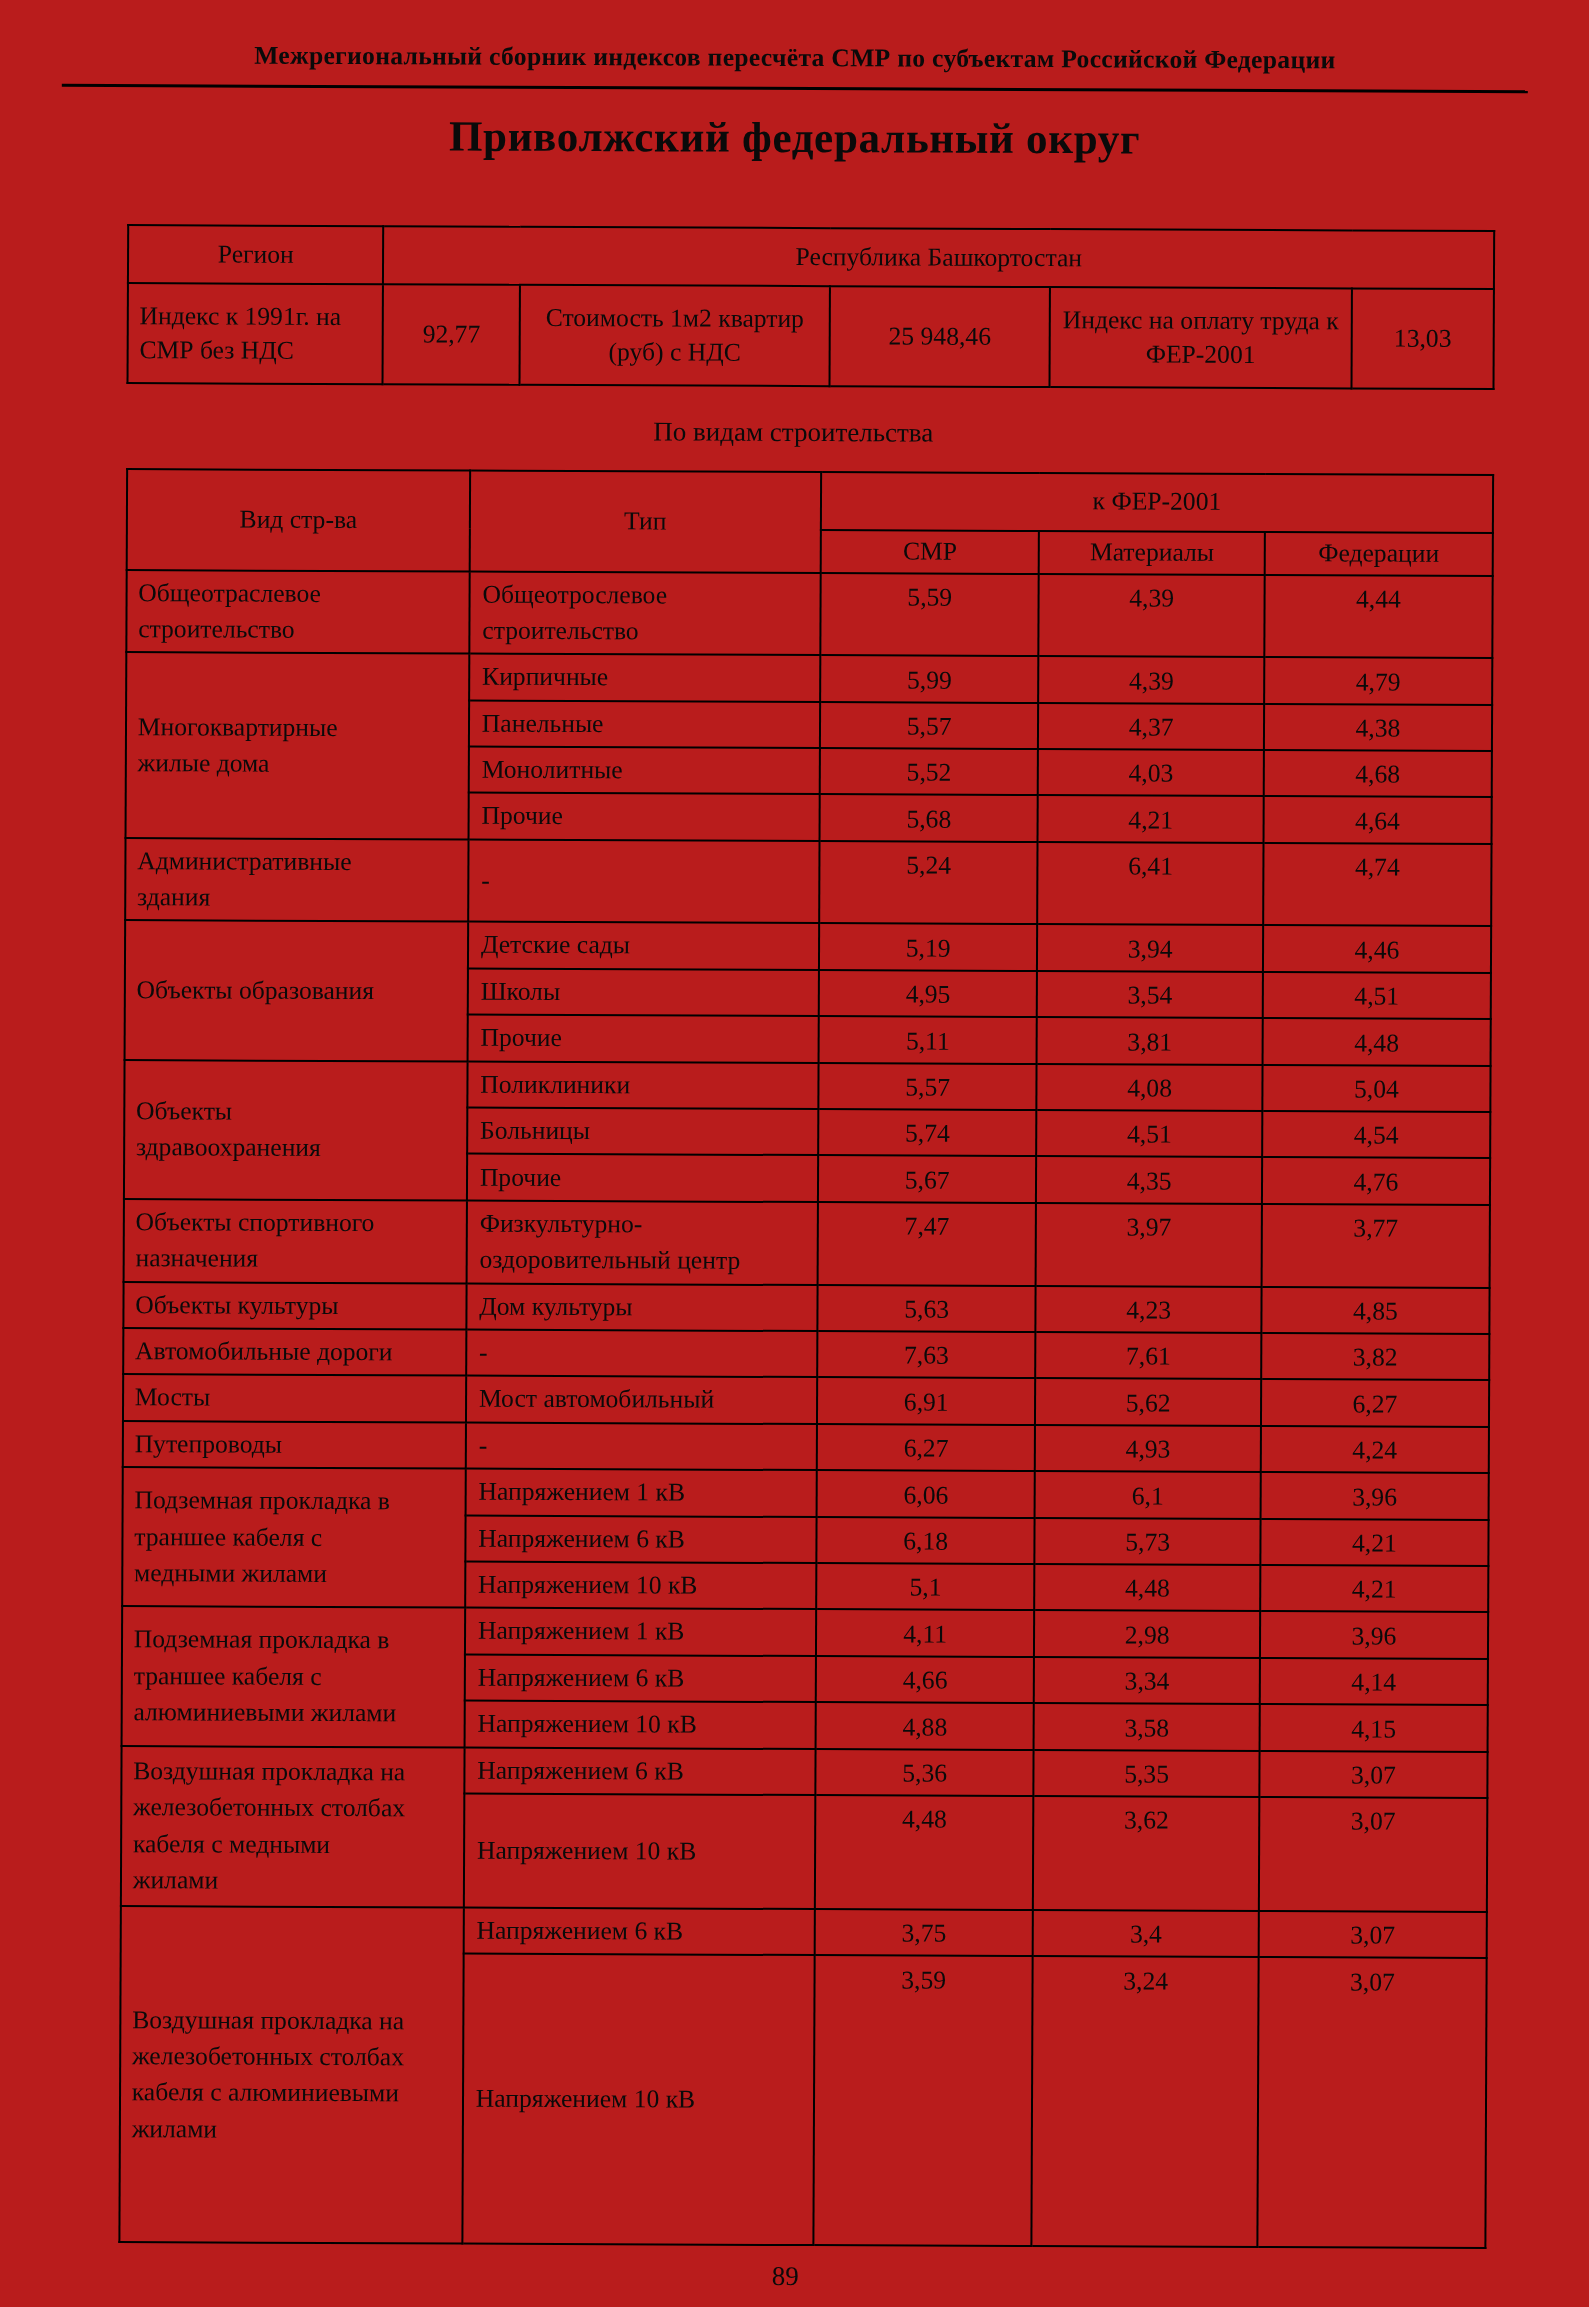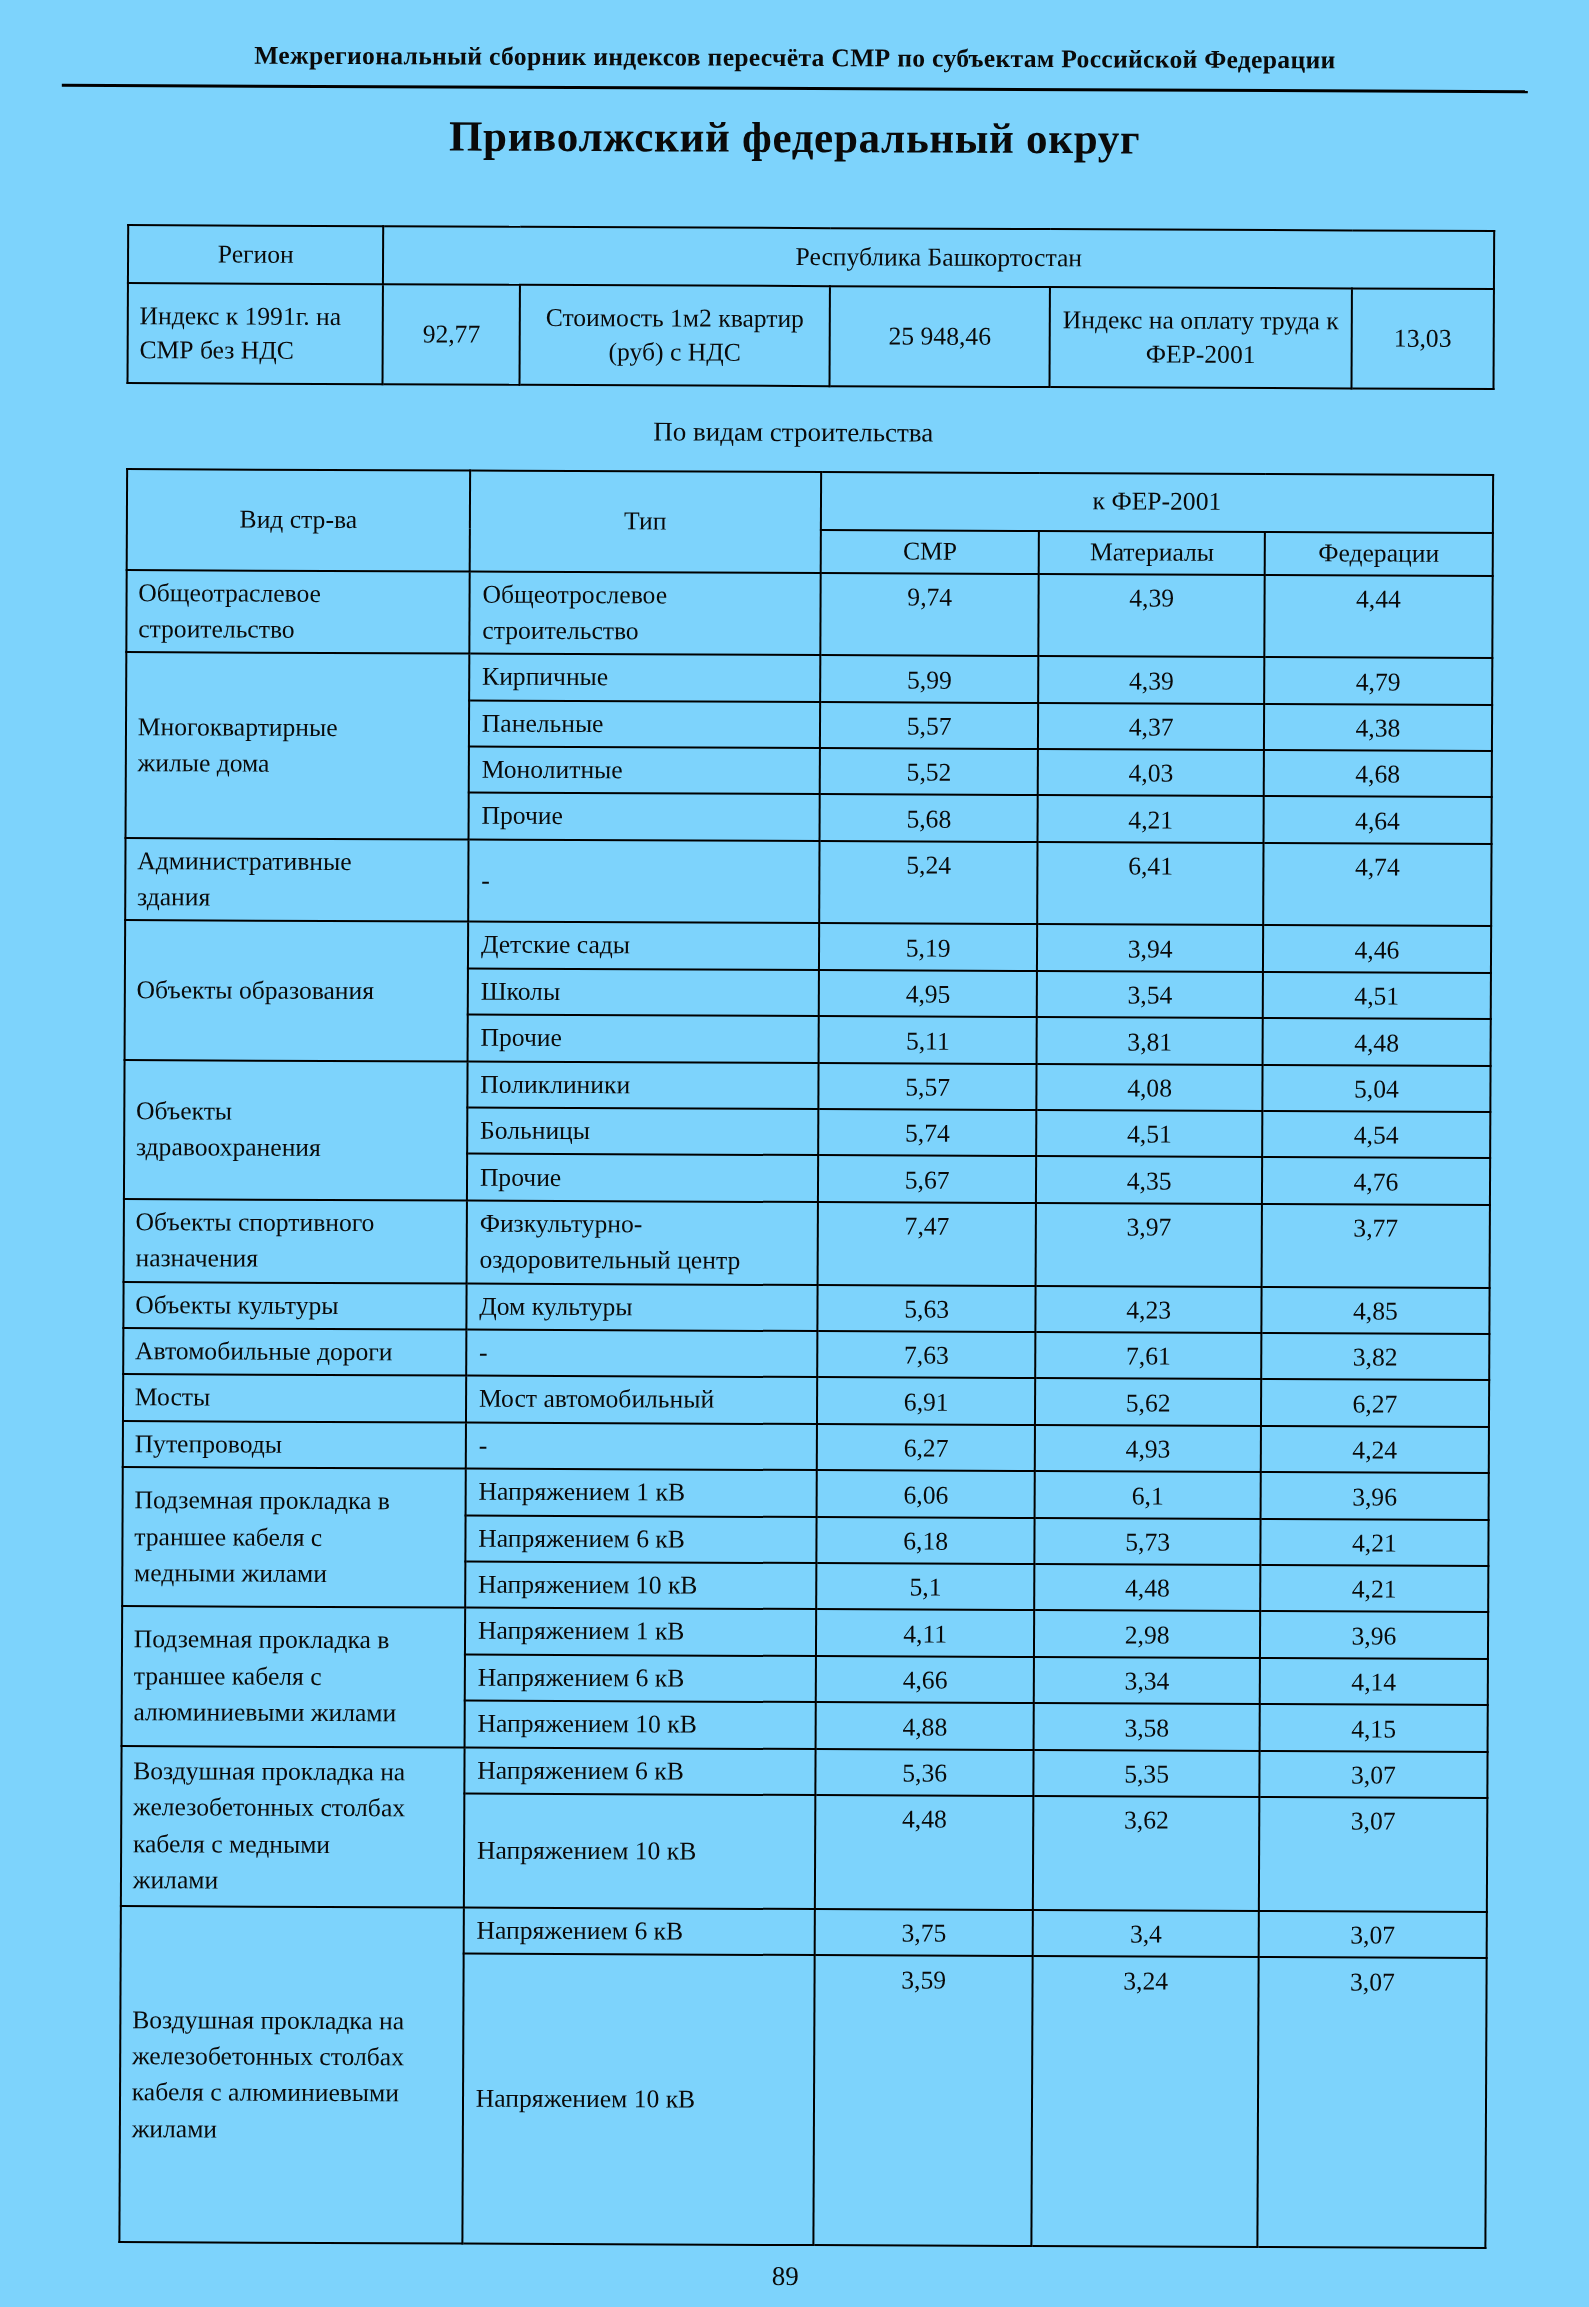--- a/index.html
+++ b/index.html
@@ -1,18 +1,18 @@
 <!DOCTYPE html>
 <html style="font-size:10.8px"><head>
 <meta charset="utf-8">
 <style>
   html,body { margin:0; padding:0; background:#e8e8e8; }
   #page {
     position:relative; width:1590px; height:2307px;
-    background:#7dd3fc; color:#0a0a0a; overflow:hidden;
+    background:#b91c1c; color:#0a0a0a; overflow:hidden;
     font-family:"Liberation Serif","DejaVu Serif",serif;
   }
   .tilt { transform:rotate(0.25deg); transform-origin:795px 0px; }
 
   .doc-header {
     margin:43px 62px 0 62px; padding-bottom:13.5px;
     border-bottom:3.4px solid #000;
     text-align:center; font-size:25.6px; font-weight:bold; letter-spacing:0.3px;
   }
   .doc-title {
@@ -102,21 +102,21 @@
         <tr class="h2">
           <th>СМР</th>
           <th>Материалы</th>
           <th>Федерации</th>
         </tr>
       </thead>
       <tbody>
           <tr>
             <td class="kind-cell" rowspan="1">Общеотраслевое строительство</td>
             <td class="type-cell">Общеотрослевое строительство</td>
-            <td class="num-cell">9,74</td>
+            <td class="num-cell">5,59</td>
             <td class="num-cell">4,39</td>
             <td class="num-cell">4,44</td>
           </tr>
           <tr>
             <td class="kind-cell" rowspan="4">Многоквартирные жилые дома</td>
             <td class="type-cell">Кирпичные</td>
             <td class="num-cell">5,99</td>
             <td class="num-cell">4,39</td>
             <td class="num-cell">4,79</td>
           </tr>

